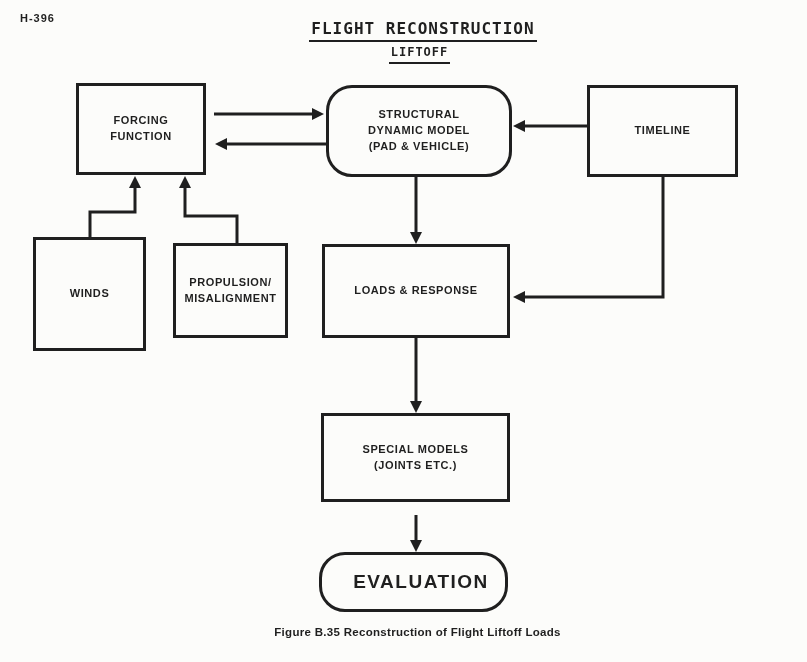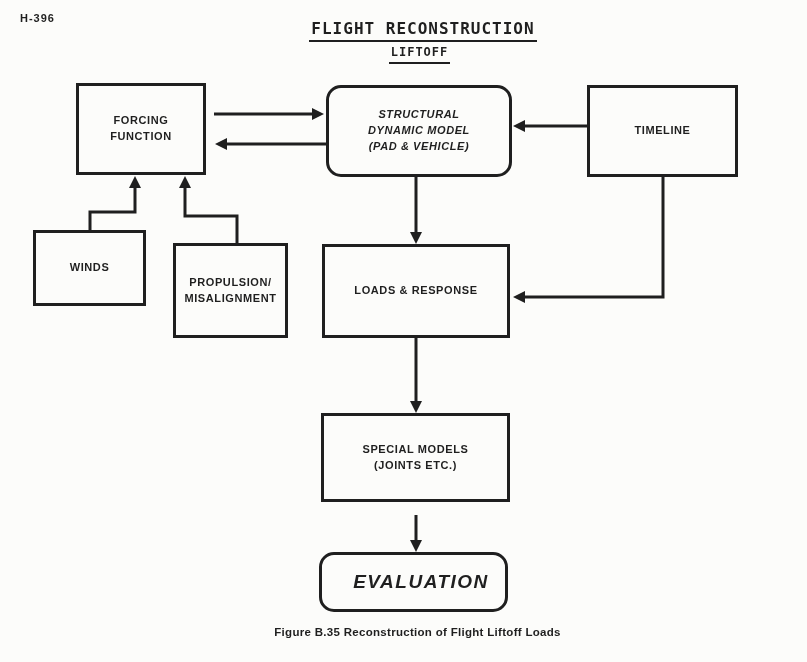--- a/index.html
+++ b/index.html
@@ -30,21 +30,21 @@
   .node {
     position:absolute; box-sizing:border-box;
     border:3px solid var(--ink); background:var(--paper);
     display:flex; align-items:center; justify-content:center;
     text-align:center;
   }
   .node .node-label {
     font-size:11px; font-weight:bold; letter-spacing:0.6px;
     line-height:1.45; white-space:pre-line;
   }
-  .node.rounded { border-radius:15px;font-style:italic; }
+  .node.rounded { border-radius:26px; }
   .node.big .node-label { font-size:19px; letter-spacing:1.5px;margin-left:15px; }
   svg.flow { position:absolute; left:0; top:0; pointer-events:none; color:var(--ink); }
   svg.flow line, svg.flow polyline { stroke:currentColor; stroke-width:3; fill:none; }
   svg.flow polygon { fill:currentColor; stroke:none; }
   .caption {
     position:absolute; left:0; top:626px; width:100%;
     text-align:center; transform:translateX(14px);
     font-size:11.5px; font-weight:bold; letter-spacing:0.3px;
   }
 </style>
@@ -100,21 +100,21 @@
   <div class="node rounded" style="left:326px; top:85px; width:186px; height:92px;">
     <span class="node-label">STRUCTURAL
 DYNAMIC MODEL
 (PAD &amp; VEHICLE)</span>
   </div>
 
   <div class="node rect" style="left:587px; top:85px; width:151px; height:92px;">
     <span class="node-label">TIMELINE</span>
   </div>
 
-  <div class="node rect" style="left:33px; top:230px; width:113px; height:76px;">
+  <div class="node rect" style="left:33px; top:237px; width:113px; height:114px;">
     <span class="node-label">WINDS</span>
   </div>
 
   <div class="node rect" style="left:173px; top:243px; width:115px; height:95px;">
     <span class="node-label">PROPULSION/
 MISALIGNMENT</span>
   </div>
 
   <div class="node rect" style="left:322px; top:244px; width:188px; height:94px;align-items:center;">
     <span class="node-label">LOADS &amp; RESPONSE</span>

